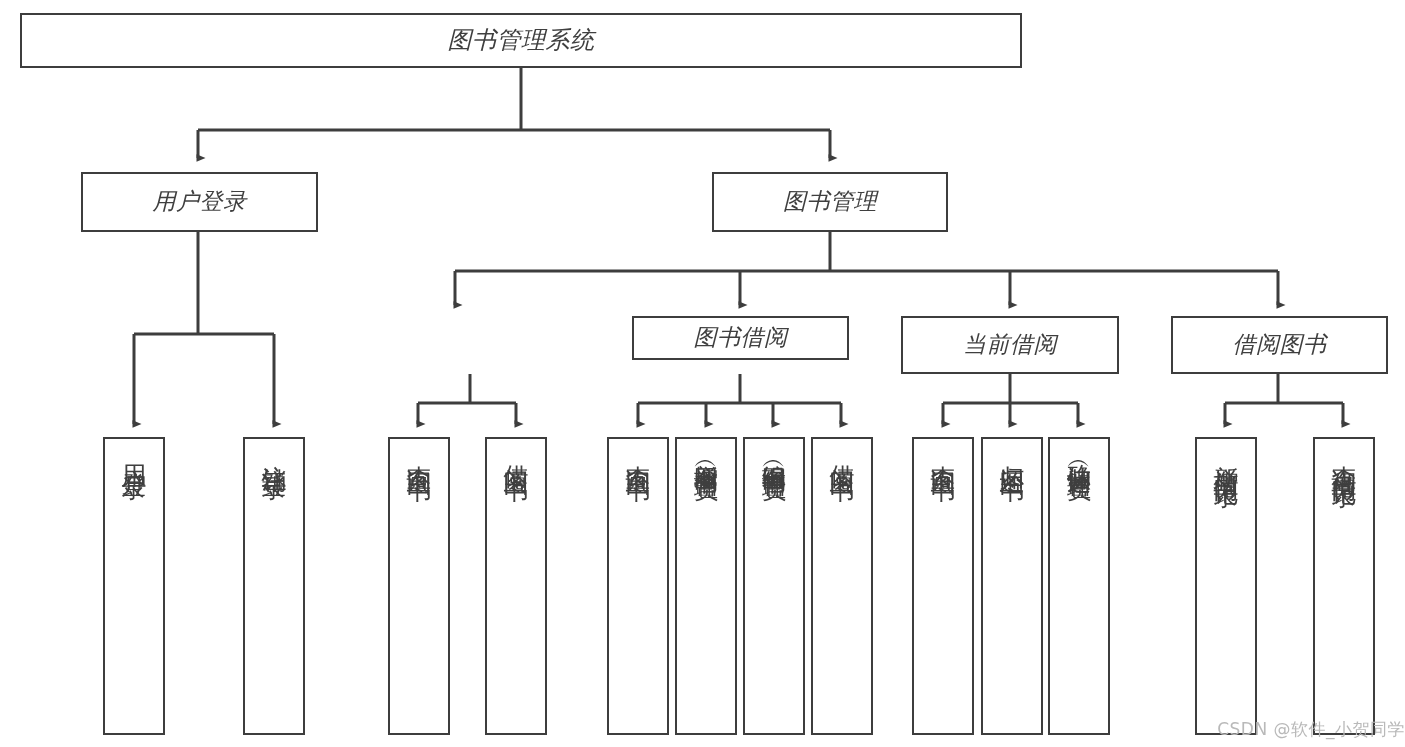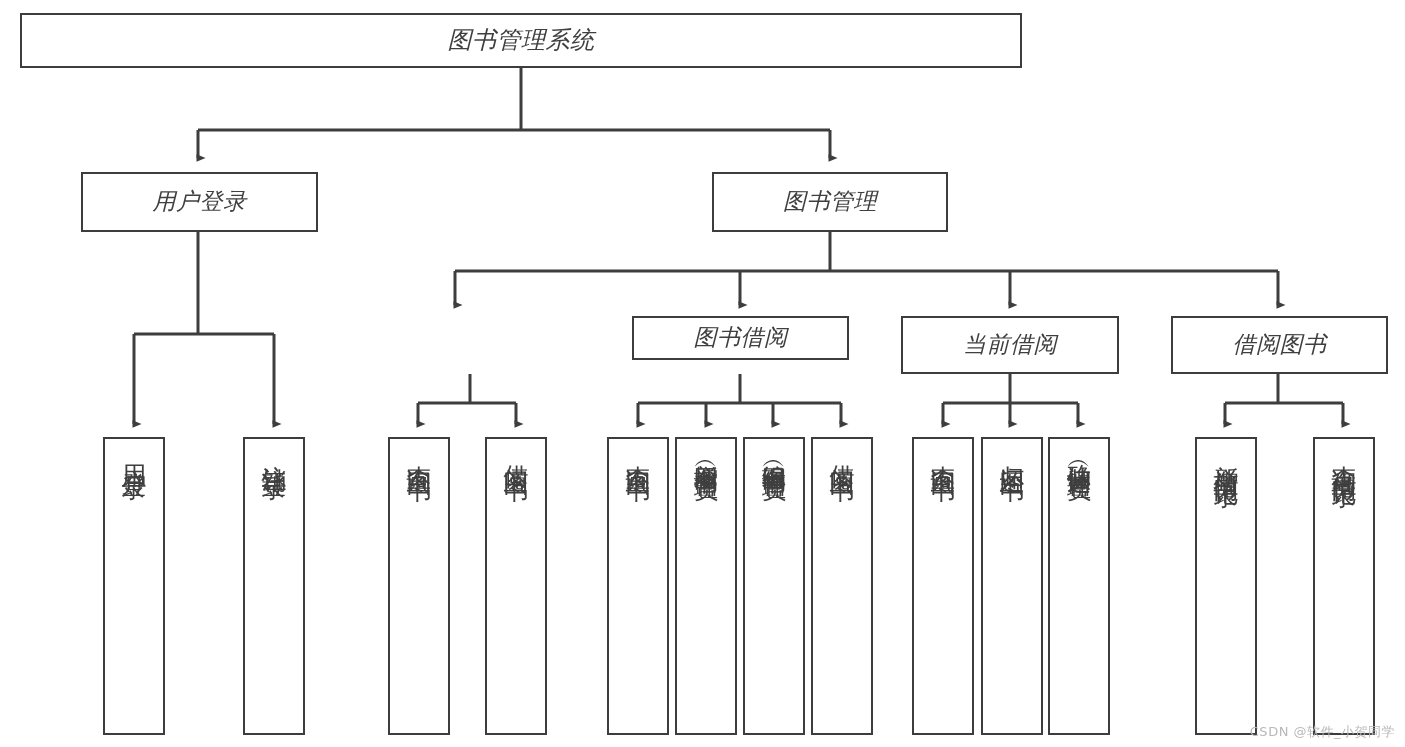--- a/index.html
+++ b/index.html
@@ -50,23 +50,23 @@
     text-orientation:upright;
     font-size:25px;
     line-height:1.0;
     letter-spacing:4px;
     white-space:pre-wrap;
     margin:0 auto;
   }
   .v-node.tall .lbl{font-size:24px;letter-spacing:2px;}
   #watermark{
     position:absolute;
-    right:10px;
+    right:0;
     bottom:6px;
-    font-size:13px;
+    font-size:17px;
     color:#b9b9b9;
     letter-spacing:0.5px;
     white-space:nowrap;
     font-family:"DejaVu Sans","Liberation Sans",sans-serif;
   }
 </style>
 </head>
 <body>
 
 <div id="stage">

